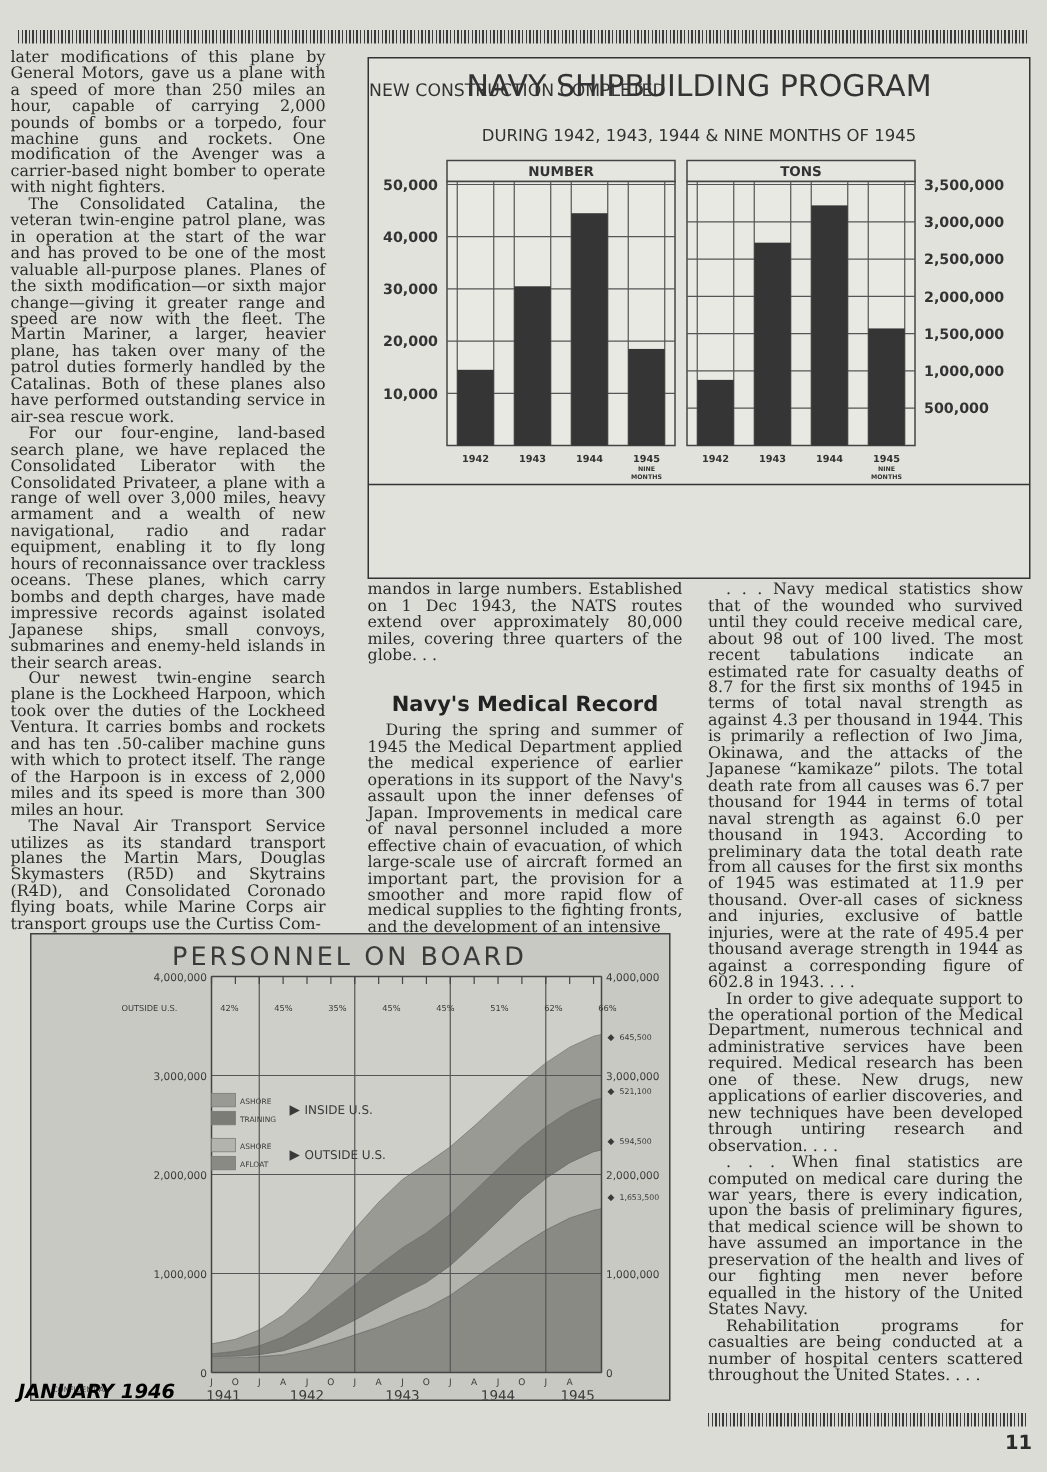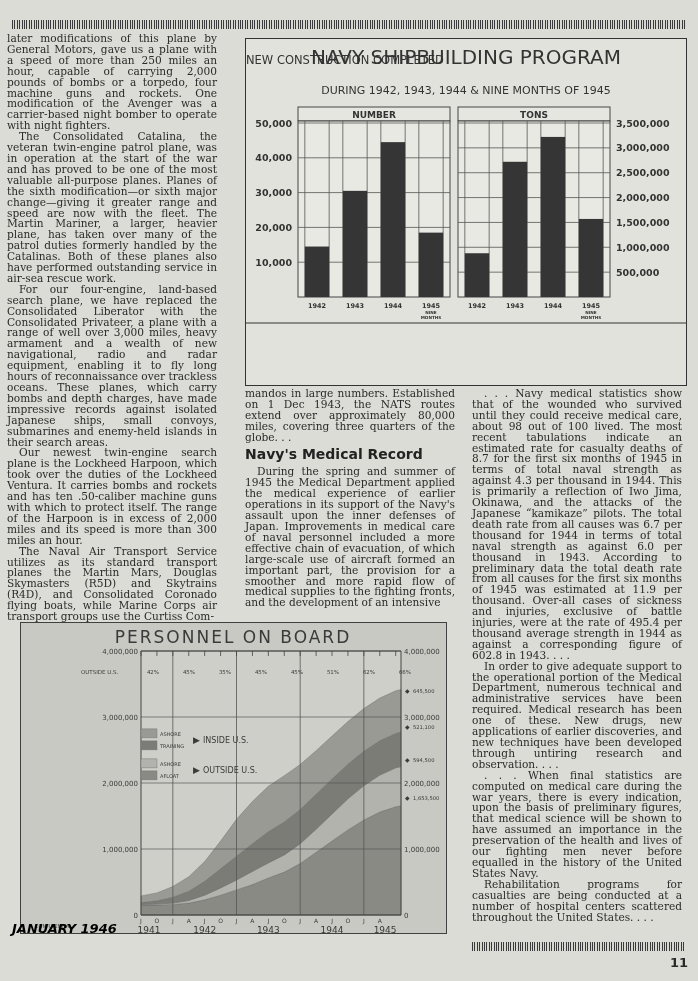--- a/index.html
+++ b/index.html
@@ -11,21 +11,21 @@
   }
   .rule-bar {
     position: absolute; height: 9px;
     background: repeating-linear-gradient(90deg, #3a3a3a 0 1px, #d8d8d2 1px 2.4px);
   }
   .col { position: absolute; font-size: 10.6px; line-height: 10.9px; text-align: justify; }
   .col p { margin: 0; text-indent: 0; }
   .col p.ind { text-indent: 12px; }
   .heading {
     font-family: "DejaVu Sans", sans-serif; font-weight: bold; font-size: 14px;
-    margin: 6px 0 7px 0; text-align: left; color: #222;
+    margin: 22px 0 7px 0; text-align: center; color: #222;
   }
 
   
   #ship-chart { position: absolute; left: 245px; top: 38px; width: 440px; height: 346px;
     border: 1px solid #333; background: #e2e2dc; }
   #ship-chart .t1 { position: absolute; left: 0; width: 100%; top: 6px; text-align: center;
     font-family: "DejaVu Sans", sans-serif; font-size: 20px; letter-spacing: 0; color: #333; }
   #ship-chart .t2 { position: absolute; left: 0; width: 100%; top: 14px; text-align: left;
     font-family: "DejaVu Sans", sans-serif; font-size: 11.5px; color: #333; }
   #ship-chart .t3 { position: absolute; left: 0; width: 100%; top: 45px; text-align: center;

